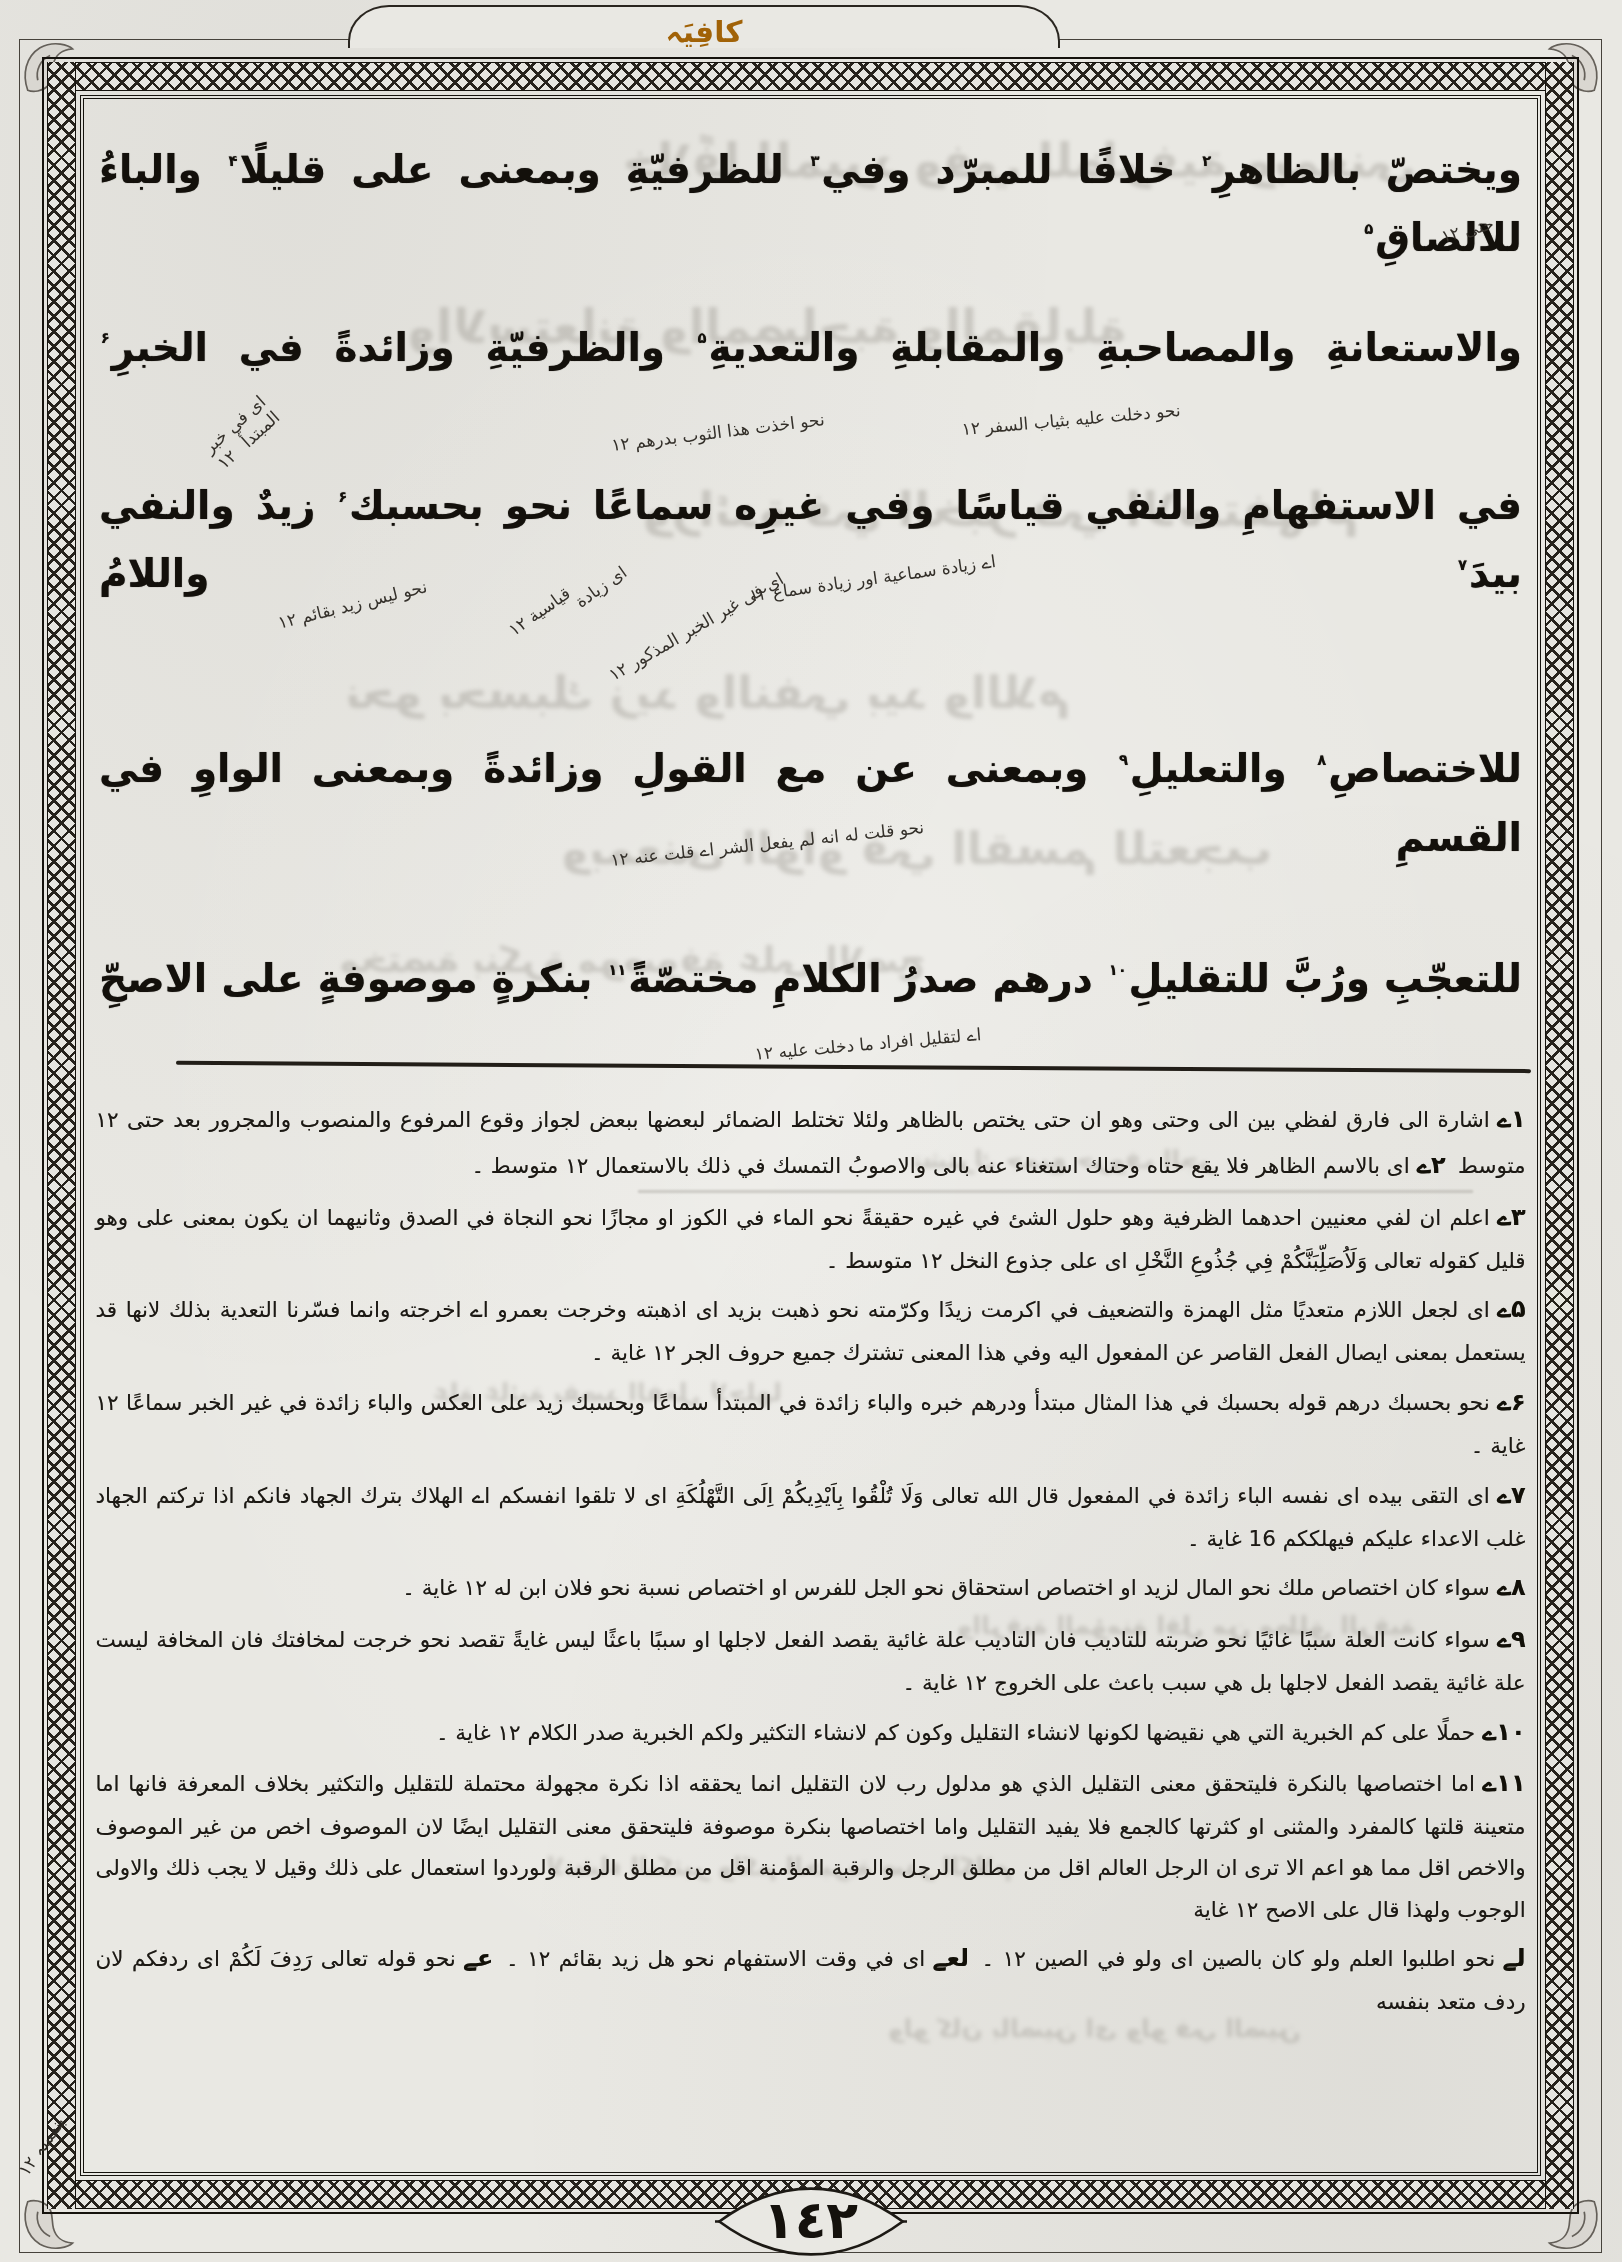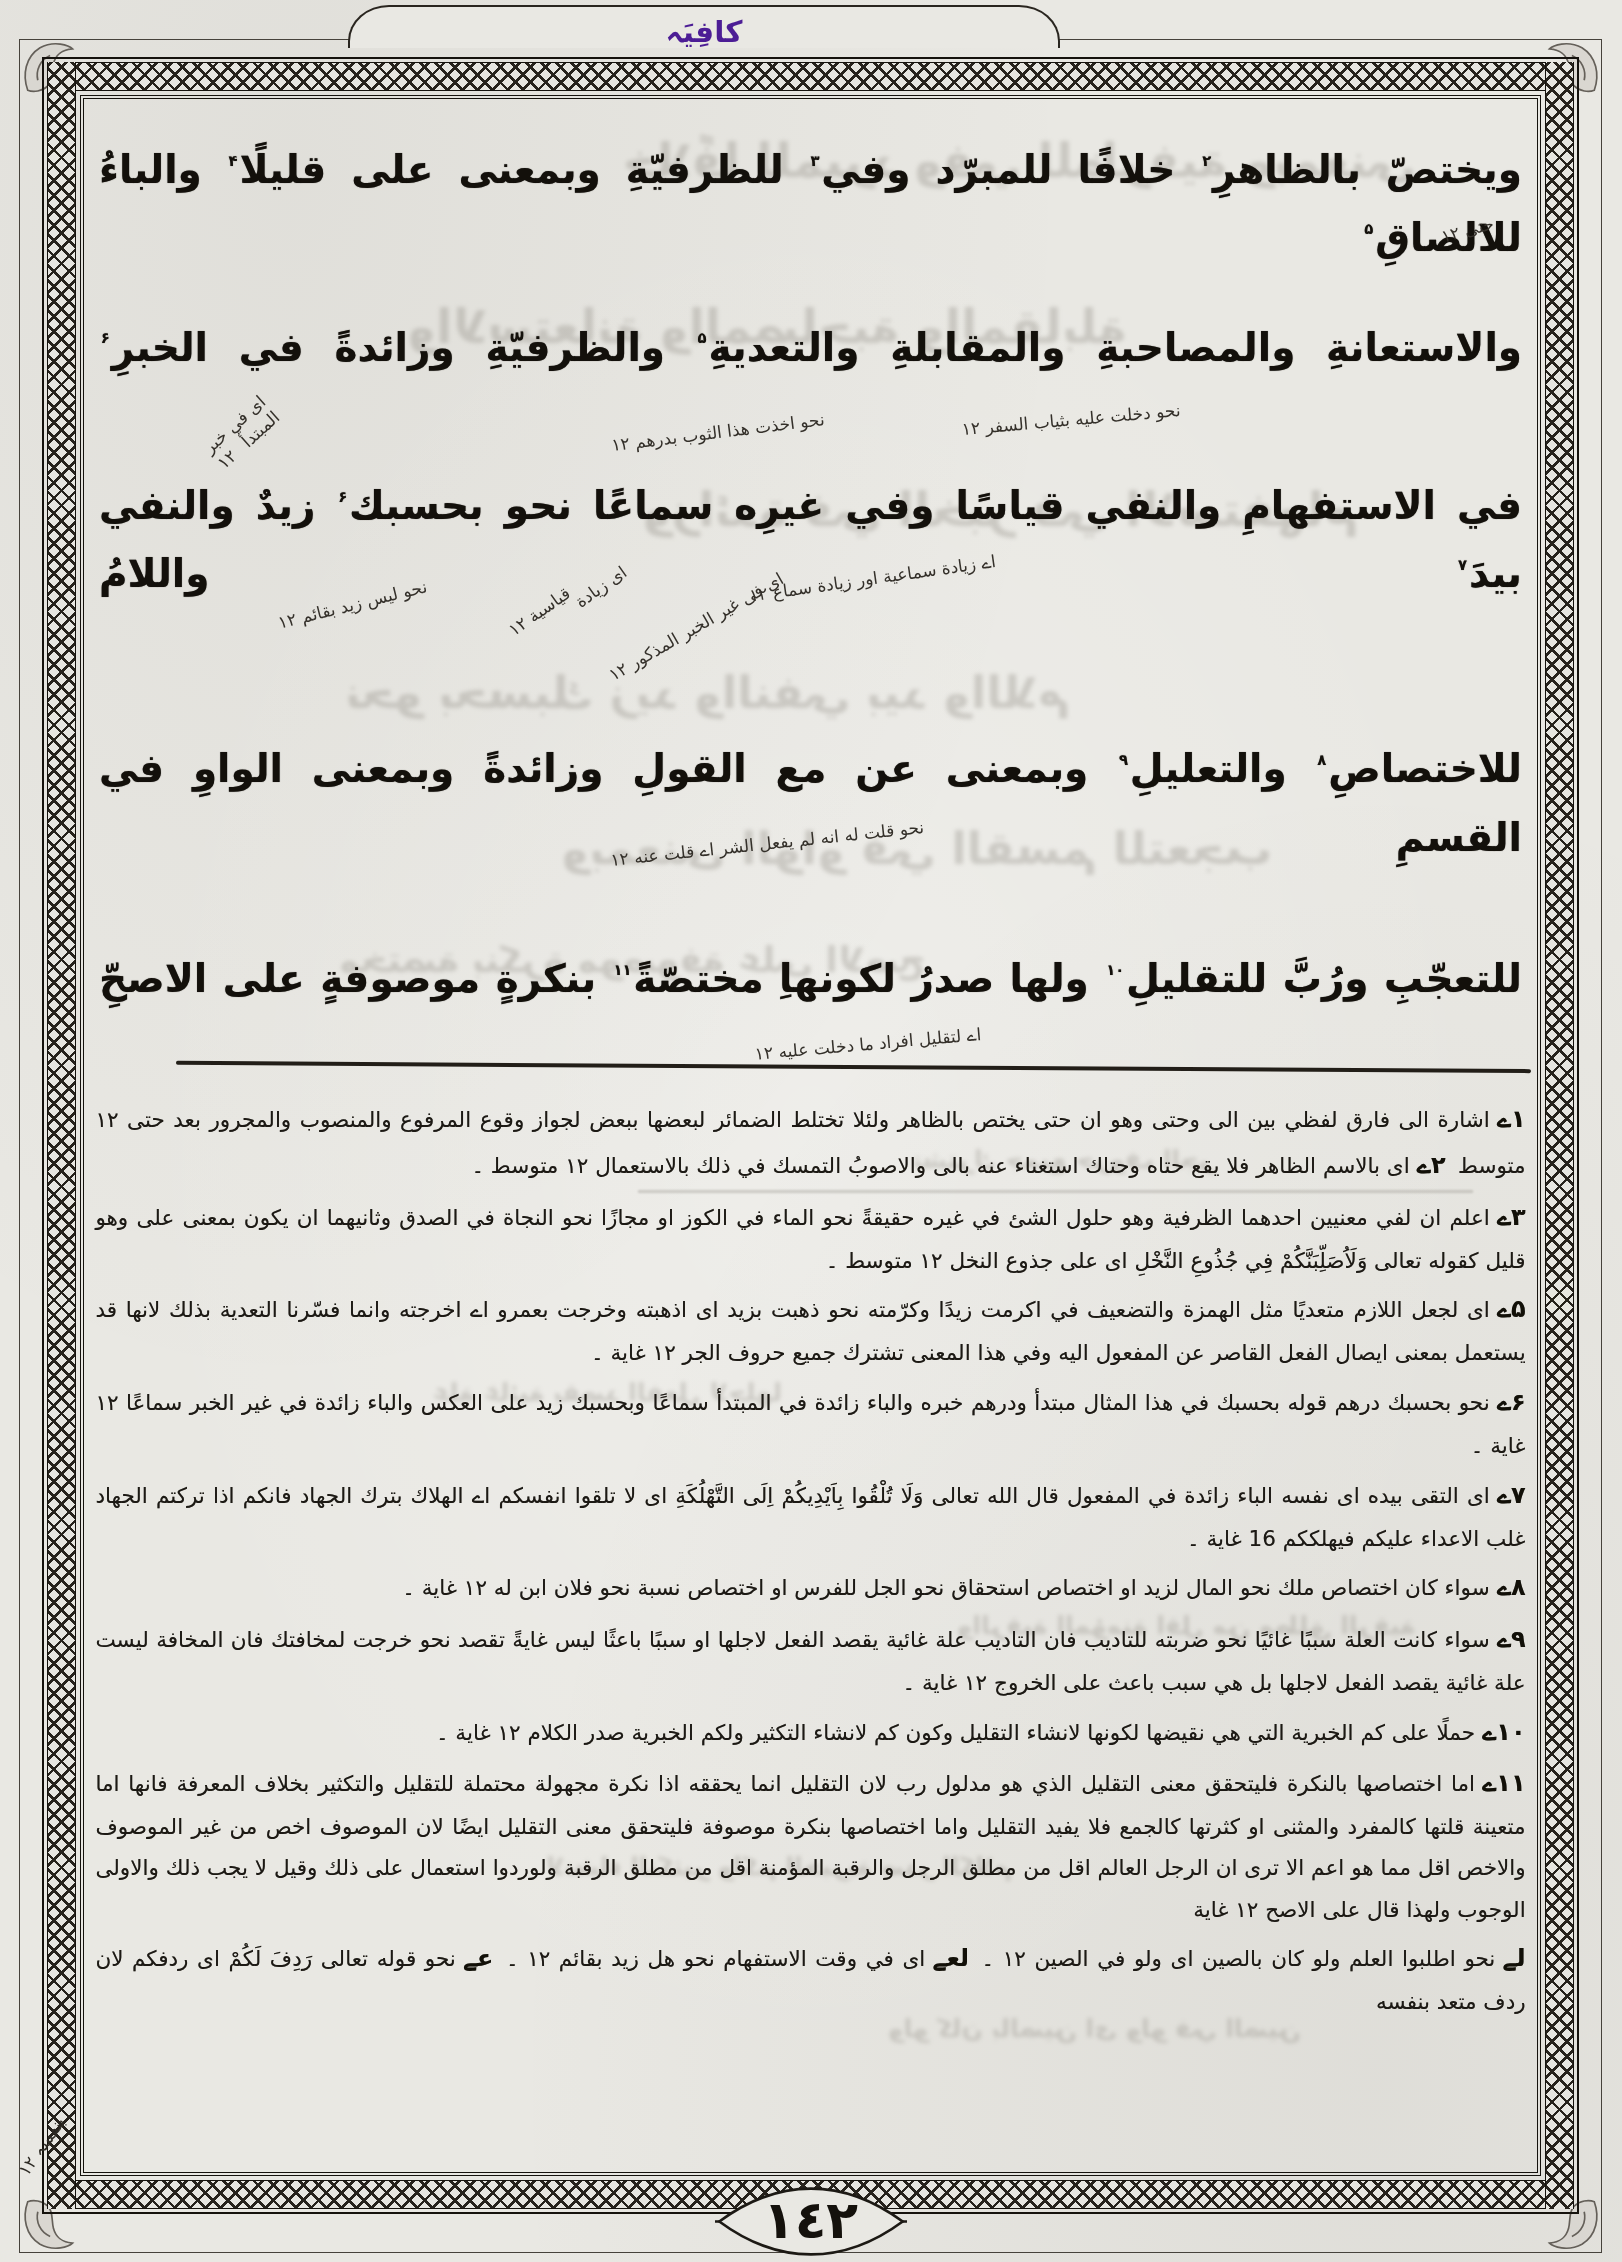--- a/index.html
+++ b/index.html
@@ -13,21 +13,21 @@
     font-family:"DejaVu Sans", sans-serif;
     color:#17140f; overflow:hidden; direction:rtl;
   }
   
   .edge-frame{position:absolute; top:39px; left:19.7px; right:19.7px; bottom:9px;
     border:1.8px solid #46423b; z-index:1;}
   .header-tab{position:absolute; top:4.5px; left:349px; width:708px; height:41px;
     background:#e9e8e3; border:2.7px solid #29251f; border-bottom:none;
     border-radius:41px 41px 0 0 / 36px 36px 0 0; z-index:3;
     display:flex; align-items:center; justify-content:center;}
-  .page-title{font-size:29.6px; font-weight:bold; letter-spacing:0.9px; color:#4c1d95; padding-top:9px;}
+  .page-title{font-size:29.6px; font-weight:bold; letter-spacing:0.9px; color:#a16207; padding-top:9px;}
   
   .corner{position:absolute; width:56px; height:56px; z-index:2; opacity:.9;}
   .corner.tl{top:41px; left:21.5px;}
   .corner.tr{top:41px; right:21.5px; transform:scaleX(-1);}
   .corner.bl{bottom:10.7px; left:21.5px; transform:scaleY(-1);}
   .corner.br{bottom:10.7px; right:21.5px; transform:scale(-1,-1);}
   
   .main-frame{position:absolute; top:57px; left:43px; right:43px; bottom:48px;
     border:2.7px solid #15120d; z-index:2; background:transparent;}
   .band{position:absolute; background-color:#e6e5e0;
@@ -129,21 +129,21 @@
         <div class="ghost-line" style="top: 1505px; right: 8%; font-size: 25px; transform: scaleX(-1) rotate(0deg);">والرقبة المؤمنة اقل من مطلق الرقبة</div>
         <div class="ghost-line" style="top: 1746px; right: 36%; font-size: 25px; transform: scaleX(-1) rotate(0deg);">لانشاء التكثير ولكم الخبرية صدر الكلام</div>
         <div class="ghost-line" style="top: 1908px; right: 16%; font-size: 25px; transform: scaleX(-1) rotate(0deg);">ولو كان بالصين اى ولو في الصين</div>
       </div>
     <div class="matn">
         <div class="matn-line"><span>ويختصّ بالظاهرِ</span><span class="msup">۲</span><span> خلافًا للمبرّد وفي</span><span class="msup">۳</span><span> للظرفيّةِ وبمعنى على قليلًا</span><span class="msup">۴</span><span> والباءُ للالصاقِ</span><span class="msup">۵</span><span class="gloss" style="right: 2%; top: 77px; transform: rotate(-15deg);">حتى ۱۲</span></div>
         <div class="matn-line"><span>والاستعانةِ والمصاحبةِ والمقابلةِ والتعديةِ</span><span class="msup">۵</span><span> والظرفيّةِ وزائدةً في الخبرِ</span><span class="msup">۶</span><span class="gloss" style="right: 24%; top: 86px; transform: rotate(-5deg);">نحو دخلت عليه بثياب السفر ۱۲</span><span class="gloss" style="right: 49%; top: 95px; transform: rotate(-7deg);">نحو اخذت هذا الثوب بدرهم ۱۲</span><span class="gloss" style="right: 88%; top: 72px; transform: rotate(-42deg);">اى في خبر
 المبتدأ ۱۲</span></div>
         <div class="matn-line"><span>في الاستفهامِ والنفي قياسًا وفي غيرِه سماعًا نحو بحسبك</span><span class="msup">۶</span><span> زيدٌ والنفي بيدَ</span><span class="msup">۷</span><span> واللامُ</span><span class="gloss" style="right: 37%; top: 79px; transform: rotate(-8deg);">اے زيادة سماعية اور زيادة سماع ۱۲</span><span class="gloss" style="right: 52%; top: 95px; transform: rotate(-30deg);">اى فى غير الخبر المذكور ۱۲</span><span class="gloss" style="right: 63%; top: 88px; transform: rotate(-35deg);">اى زيادة</span><span class="gloss" style="right: 67%; top: 109px; transform: rotate(-35deg);">قياسية ۱۲</span><span class="gloss" style="right: 77%; top: 104px; transform: rotate(-14deg);">نحو ليس زيد بقائم ۱۲</span></div>
         <div class="matn-line"><span>للاختصاصِ</span><span class="msup">۸</span><span> والتعليلِ</span><span class="msup">۹</span><span> وبمعنى عن مع القولِ وزائدةً وبمعنى الواوِ في القسمِ</span><span class="gloss" style="right: 42%; top: 82px; transform: rotate(-6deg);">نحو قلت له انه لم يفعل الشر اے قلت عنه ۱۲</span></div>
-        <div class="matn-line"><span>للتعجّبِ ورُبَّ للتقليلِ</span><span class="msup">۱۰</span><span> ولها صدرُ لكونهاِ مختصّةً</span><span class="msup">۱۱</span><span> بنكرةٍ موصوفةٍ على الاصحِّ</span><span class="gloss" style="right: 38%; top: 79px; transform: rotate(-5deg);">اے لتقليل افراد ما دخلت عليه ۱۲</span></div>
+        <div class="matn-line"><span>للتعجّبِ ورُبَّ للتقليلِ</span><span class="msup">۱۰</span><span> درهم صدرُ الكلامِ مختصّةً</span><span class="msup">۱۱</span><span> بنكرةٍ موصوفةٍ على الاصحِّ</span><span class="gloss" style="right: 38%; top: 79px; transform: rotate(-5deg);">اے لتقليل افراد ما دخلت عليه ۱۲</span></div>
       </div>
     <div class="matn-divider"></div>
     <div class="footnotes">
         <div class="fn-row"><span class="fn-item"><span class="fn-mark">۱ے</span><span>اشارة الى فارق لفظي بين الى وحتى وهو ان حتى يختص بالظاهر ولئلا تختلط الضمائر لبعضها ببعض لجواز وقوع المرفوع والمنصوب والمجرور بعد حتى ۱۲ متوسط</span></span><span class="fn-item"><span class="fn-mark">۲ے</span><span>اى بالاسم الظاهر فلا يقع حتاه وحتاك استغناء عنه بالى والاصوبُ التمسك في ذلك بالاستعمال ۱۲ متوسط ۔</span></span></div>
         <div class="fn-row"><span class="fn-item"><span class="fn-mark">۳ے</span><span>اعلم ان لفي معنيين احدهما الظرفية وهو حلول الشئ في غيره حقيقةً نحو الماء في الكوز او مجازًا نحو النجاة في الصدق وثانيهما ان يكون بمعنى على وهو قليل كقوله تعالى وَلَاُصَلِّبَنَّكُمْ فِي جُذُوعِ النَّخْلِ اى على جذوع النخل ۱۲ متوسط ۔</span></span></div>
         <div class="fn-row"><span class="fn-item"><span class="fn-mark">۵ے</span><span>اى لجعل اللازم متعديًا مثل الهمزة والتضعيف في اكرمت زيدًا وكرّمته نحو ذهبت بزيد اى اذهبته وخرجت بعمرو اے اخرجته وانما فسّرنا التعدية بذلك لانها قد يستعمل بمعنى ايصال الفعل القاصر عن المفعول اليه وفي هذا المعنى تشترك جميع حروف الجر ۱۲ غاية ۔</span></span></div>
         <div class="fn-row"><span class="fn-item"><span class="fn-mark">۶ے</span><span>نحو بحسبك درهم قوله بحسبك في هذا المثال مبتدأ ودرهم خبره والباء زائدة في المبتدأ سماعًا وبحسبك زيد على العكس والباء زائدة في غير الخبر سماعًا ۱۲ غاية ۔</span></span></div>
         <div class="fn-row"><span class="fn-item"><span class="fn-mark">۷ے</span><span>اى التقى بيده اى نفسه الباء زائدة في المفعول قال الله تعالى وَلَا تُلْقُوا بِاَيْدِيكُمْ اِلَى التَّهْلُكَةِ اى لا تلقوا انفسكم اے الهلاك بترك الجهاد فانكم اذا تركتم الجهاد غلب الاعداء عليكم فيهلككم 16 غاية ۔</span></span></div>
         <div class="fn-row"><span class="fn-item"><span class="fn-mark">۸ے</span><span>سواء كان اختصاص ملك نحو المال لزيد او اختصاص استحقاق نحو الجل للفرس او اختصاص نسبة نحو فلان ابن له ۱۲ غاية ۔</span></span></div>
         <div class="fn-row"><span class="fn-item"><span class="fn-mark">۹ے</span><span>سواء كانت العلة سببًا غائيًا نحو ضربته للتاديب فان التاديب علة غائية يقصد الفعل لاجلها او سببًا باعثًا ليس غايةً تقصد نحو خرجت لمخافتك فان المخافة ليست علة غائية يقصد الفعل لاجلها بل هي سبب باعث على الخروج ۱۲ غاية ۔</span></span></div>

